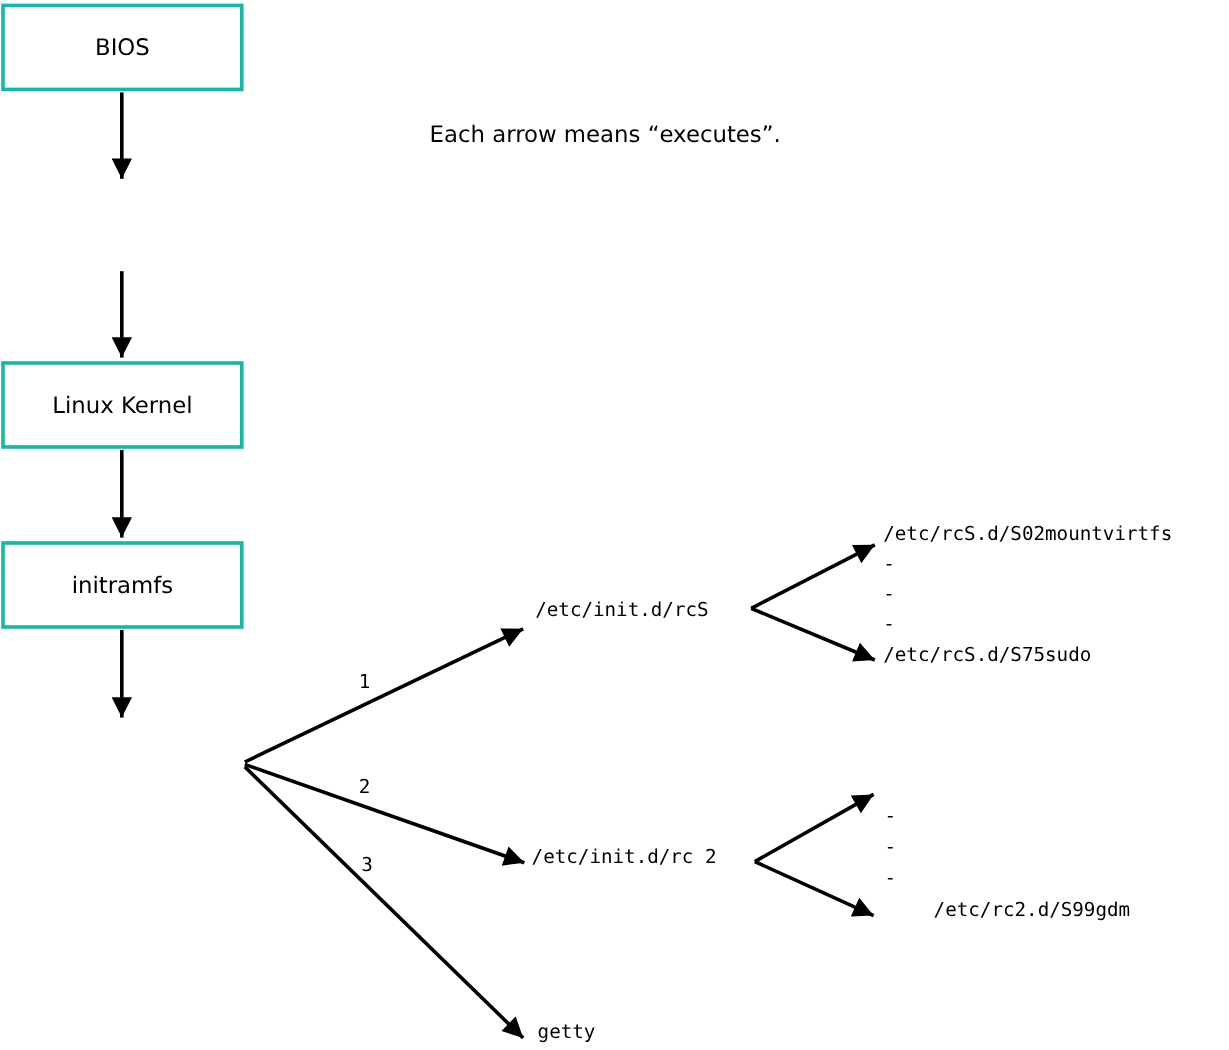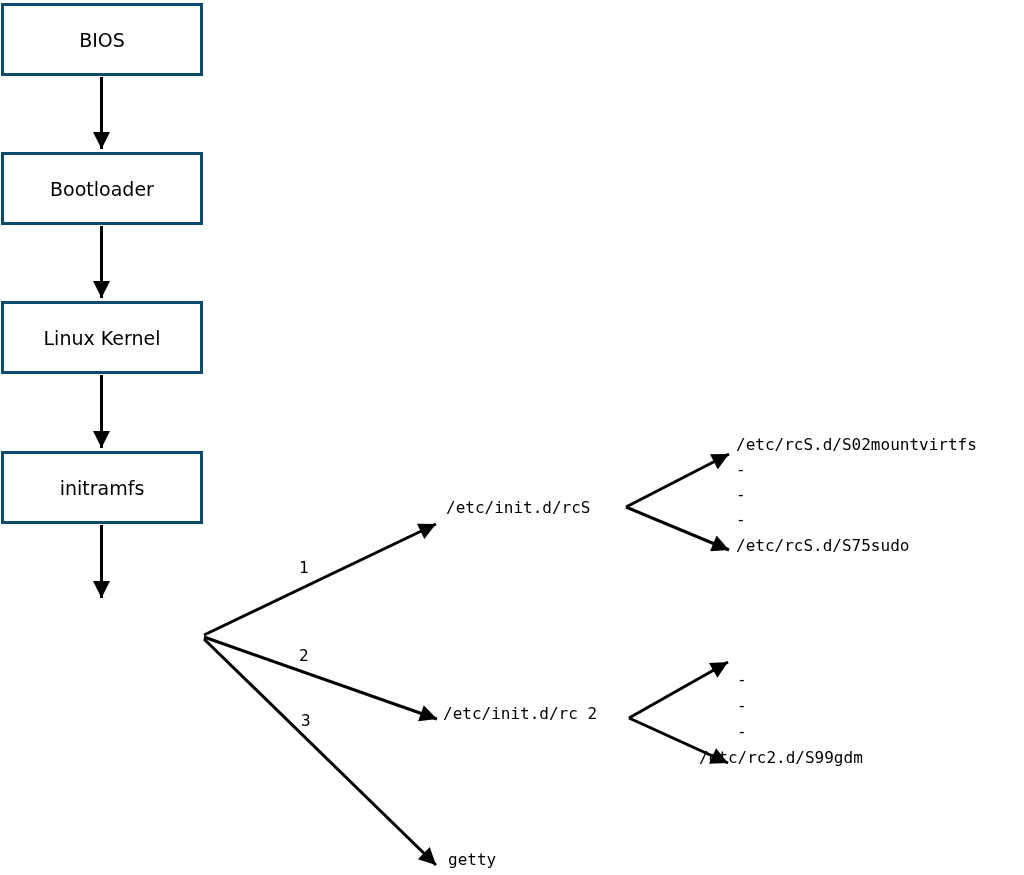--- a/index.html
+++ b/index.html
@@ -11,21 +11,21 @@
     background: #ffffff;
     overflow: hidden;
     font-family: "DejaVu Sans", "Liberation Sans", sans-serif;
     color: #000000;
   }
   .box {
     position: absolute;
     left: 1px;
     width: 196px;
     height: 67px;
-    border: 3px solid #0c4a6e;
+    border: 3px solid #14b8a6;
     background: #ffffff;
     display: flex;
     align-items: center;
     justify-content: center;
   }
   .box-label {
     font-size: 19px;
     color: #000000;
     white-space: nowrap;
   }
@@ -92,26 +92,24 @@
       <line x1="626" y1="507" x2="729" y2="550" marker-end="url(#ah)"></line>
     </g>
     <g>
       <line x1="629" y1="718" x2="728" y2="662" marker-end="url(#ah)"></line>
     </g>
     <g>
       <line x1="629" y1="718" x2="728" y2="763" marker-end="url(#ah)"></line>
     </g>
   </svg>
 
+  <div class="note">Each arrow means “executes”.</div>
 
   <div class="box" style="top:3px">
     <span class="box-label">BIOS</span>
-  </div>
-  <div class="box" style="top:152px">
-    <span class="box-label">Bootloader</span>
   </div>
   <div class="box" style="top:301px">
     <span class="box-label">Linux Kernel</span>
   </div>
   <div class="box" style="top:451px">
     <span class="box-label">initramfs</span>
   </div>
 
   <div class="mono" style="left:299px; top:557px">1</div>
   <div class="mono" style="left:299px; top:645px">2</div>
@@ -123,15 +121,15 @@
 
   <div class="mono" style="left:736px; top:434px">/etc/rcS.d/S02mountvirtfs</div>
   <div class="mono" style="left:736px; top:459px">-</div>
   <div class="mono" style="left:736px; top:484px">-</div>
   <div class="mono" style="left:736px; top:509px">-</div>
   <div class="mono" style="left:736px; top:535px">/etc/rcS.d/S75sudo</div>
 
   <div class="mono" style="left:737px; top:669px">-</div>
   <div class="mono" style="left:737px; top:695px">-</div>
   <div class="mono" style="left:737px; top:721px">-</div>
-  <div class="mono" style="left:699px; top:747px">/etc/rc2.d/S99gdm</div>
+  <div class="mono" style="left:778px; top:747px">/etc/rc2.d/S99gdm</div>
 
 </div>
 
 </body></html>

